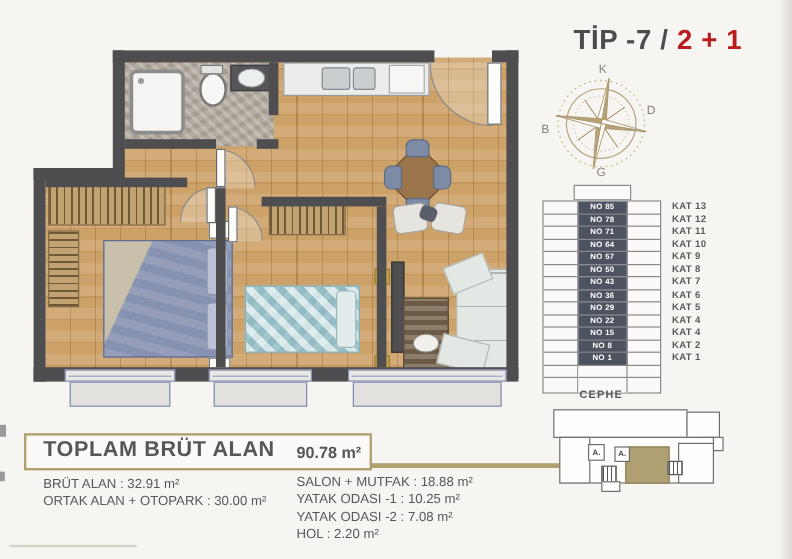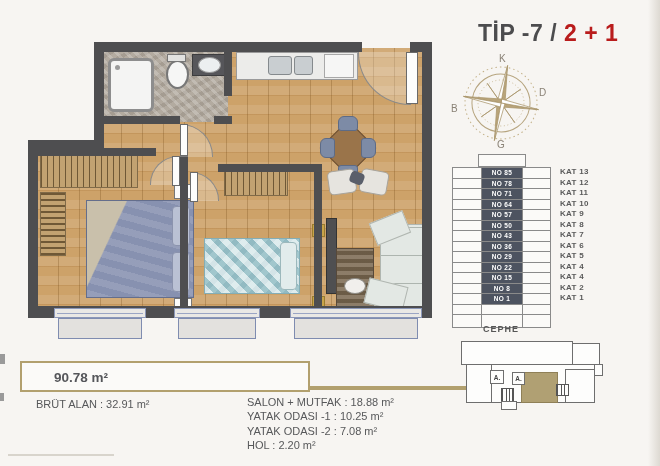--- a/index.html
+++ b/index.html
@@ -261,26 +261,28 @@
   <div class="kat-label">KAT 6</div>
   <div class="kat-label">KAT 5</div>
   <div class="kat-label">KAT 4</div>
   <div class="kat-label">KAT 4</div>
   <div class="kat-label">KAT 2</div>
   <div class="kat-label">KAT 1</div>
 </div>
 <div class="abs" style="left:452px;top:324px;width:98px;text-align:center;font-size:9px;font-weight:bold;color:#555;letter-spacing:1px;">CEPHE</div>
 
 <div id="toplam-box">
+  <span style="font-size:18px;font-weight:bold;color:#55565a;letter-spacing:.5px;">TOPLAM BRÜT ALAN</span>
   <span style="font-size:13.5px;font-weight:bold;color:#55565a;margin-left:18px;">90.78 m²</span>
 </div>
 <div class="abs" style="left:310px;top:386px;width:160px;height:3.5px;background:#b2a06e;"></div>
 
 <div class="abs" style="left:36px;top:397px;">
   <div class="area-line">BRÜT ALAN : 32.91 m²</div>
+  <div class="area-line">ORTAK ALAN + OTOPARK : 30.00 m²</div>
 </div>
 <div class="abs" style="left:247px;top:395px;">
   <div class="area-line">SALON + MUTFAK : 18.88 m²</div>
   <div class="area-line">YATAK ODASI -1 : 10.25 m²</div>
   <div class="area-line">YATAK ODASI -2 : 7.08 m²</div>
   <div class="area-line">HOL : 2.20 m²</div>
 </div>
 
 <div class="abs" style="left:458px;top:340px;width:200px;height:86px;">
   <div class="outline" style="left:3px;top:1px;width:112px;height:24px;"></div>

